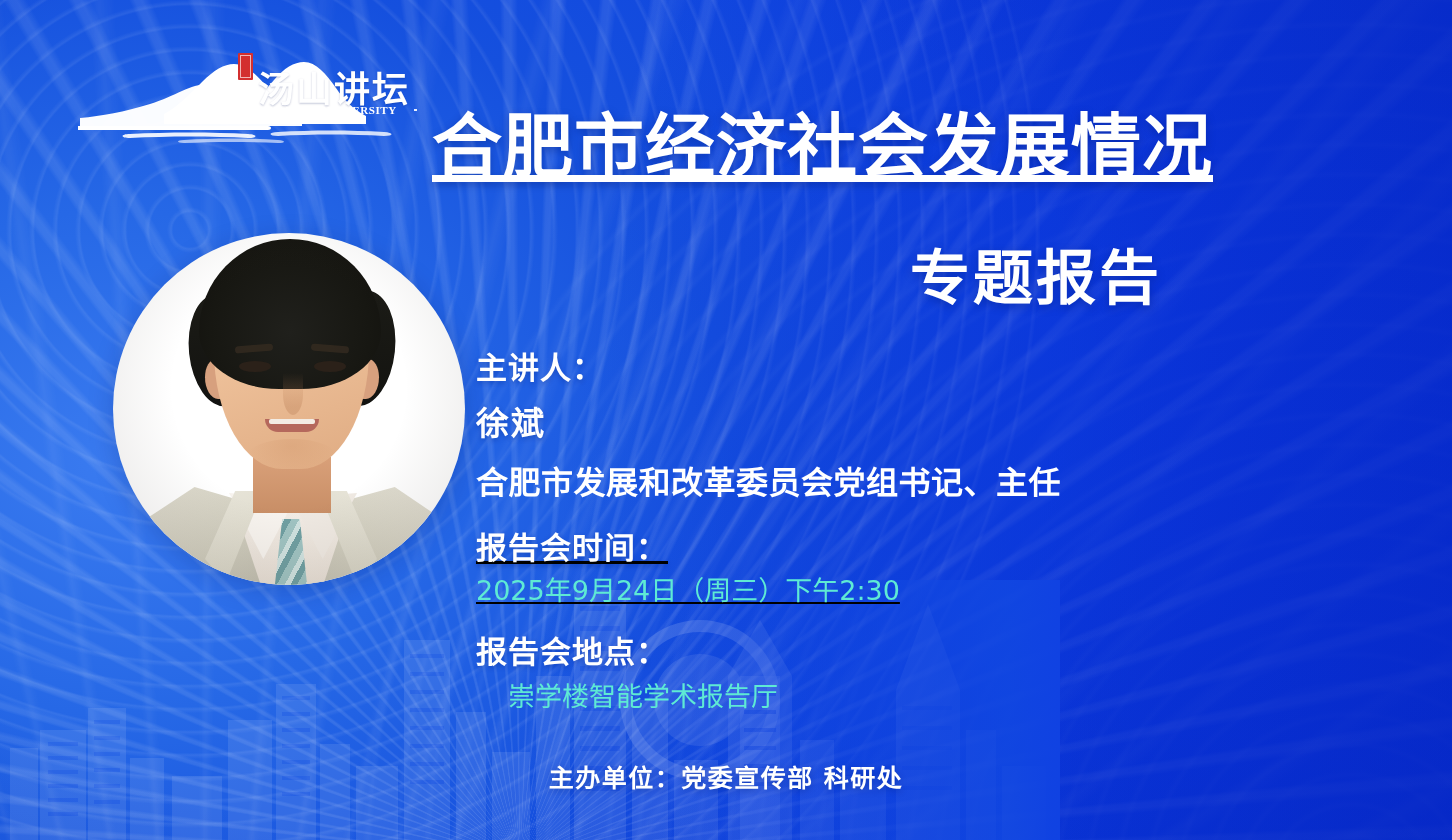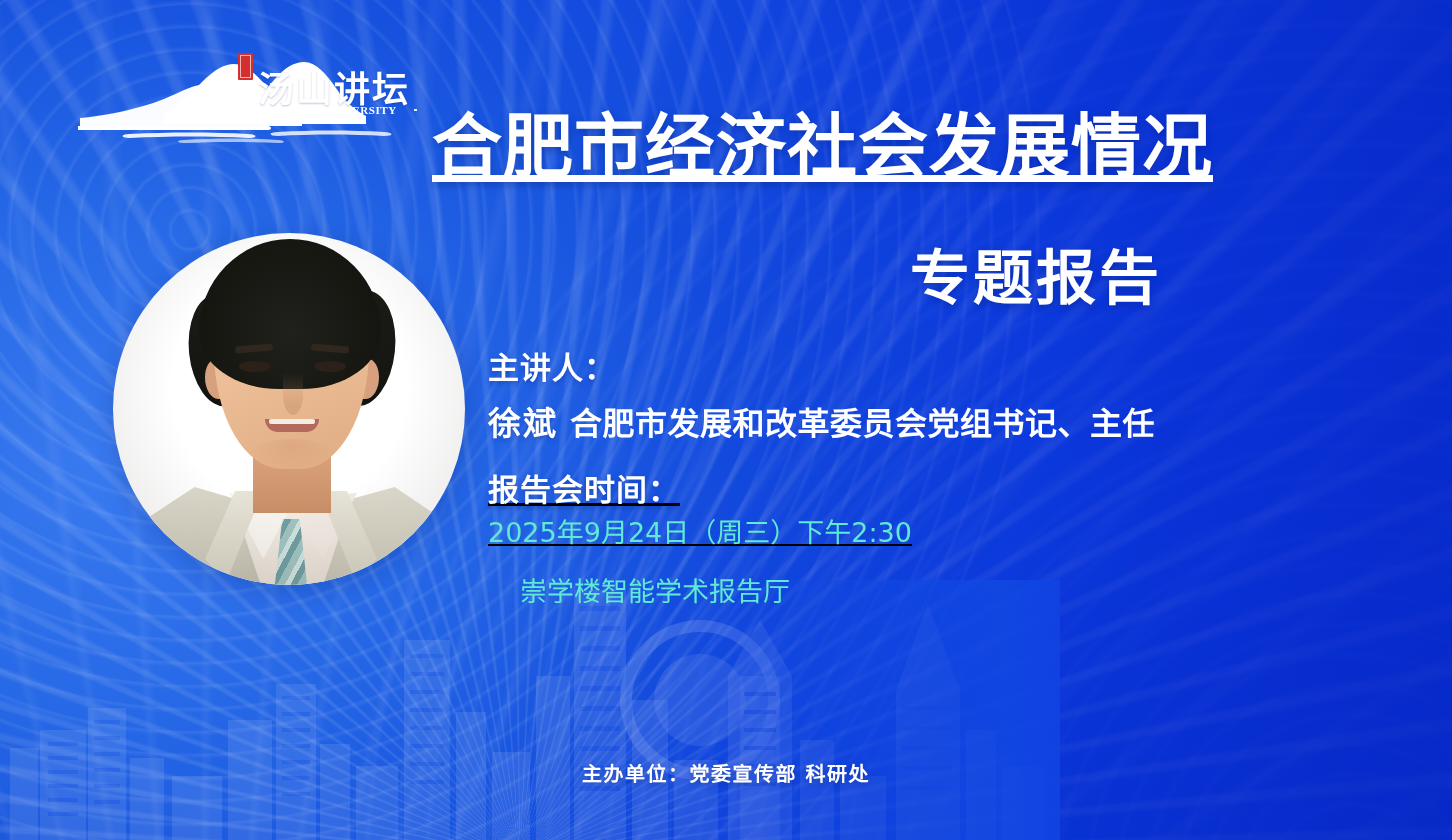--- a/index.html
+++ b/index.html
@@ -257,34 +257,34 @@
     left: 206px; top: 258px; width: 58px; height: 92px;
     background: linear-gradient(200deg,#e8e5d9,#d4d1c2);
     clip-path: polygon(0 0, 48% 0, 100% 74%, 64% 100%);
   }
   .ph-shadow {
     left: 0; top: 0; width: 352px; height: 352px;
     background: radial-gradient(ellipse 60% 62% at 50% 44%, rgba(0,0,0,0) 55%, rgba(60,50,40,.10) 100%);
   }
 
   
-  .info { position: absolute; left: 488px; top: 348px; width: 720px; }
+  .info { position: absolute; left: 476px; top: 348px; width: 720px; }
   .lbl {
     color:#ffffff; font-weight:bold; font-size:31px; line-height:1.32;
     letter-spacing:1px;
     font-family: "DejaVu Sans","Liberation Sans",sans-serif;
     white-space: nowrap;
     text-shadow: 0 2px 5px rgba(3,25,110,.3);
   }
   .val {
     color:#5eead4; font-size:27px; line-height:1.3; font-weight:400;
     font-family: "DejaVu Sans","Liberation Sans",sans-serif;
     white-space: nowrap;
   }
-  .speaker-row { display:flex; align-items:baseline; gap:12px; margin-top: 8px; }
+  .speaker-row { display:flex; align-items:baseline; gap:12px; margin-top: 8px; flex-direction: column; }
   .speaker-name {
     color:#ffffff; font-weight:bold; font-size:33px; letter-spacing:2px;
     font-family:"DejaVu Sans","Liberation Sans",sans-serif;
     text-shadow: 0 2px 5px rgba(3,25,110,.3);
   }
   .speaker-title {
     color:#ffffff; font-weight:bold; font-size:32px; letter-spacing:.5px;
     font-family:"DejaVu Sans","Liberation Sans",sans-serif;
     white-space: nowrap;
   }
@@ -293,21 +293,21 @@
   .blk-place { margin-top: 24px; }
   .blk-place .val { margin-top: 6px; margin-left: 32px; }
 
   
   .footer {
     position:absolute; left:0; right:0; top:758px;
     text-align:center;
   }
   .footer-text {
     display:inline-block;
-    color:#ffffff; font-size:20px; font-weight:bold; letter-spacing:1.5px;
+    color:#ffffff; font-size:25px; font-weight:bold; letter-spacing:1.5px;
     font-family:"DejaVu Sans","Liberation Sans",sans-serif;
     text-shadow: 0 2px 6px rgba(3,25,110,.35);
     text-align: right;
   }
 </style>
 </head>
 <body>
 
 <div class="poster">
 
@@ -458,20 +458,21 @@
         <span class="speaker-title">合肥市发展和改革委员会党组书记、主任</span>
       </div>
     </div>
 
     <div class="blk-time">
       <div class="lbl">报告会时间：</div>
       <div class="val">2025年9月24日（周三）下午2:30</div>
     </div>
 
     <div class="blk-place">
+      <div class="lbl">报告会地点：</div>
       <div class="val">崇学楼智能学术报告厅</div>
     </div>
 
   </div>
 
   <div class="footer">
     <span class="footer-text">主办单位：党委宣传部  科研处</span>
   </div>
 
 </div>

